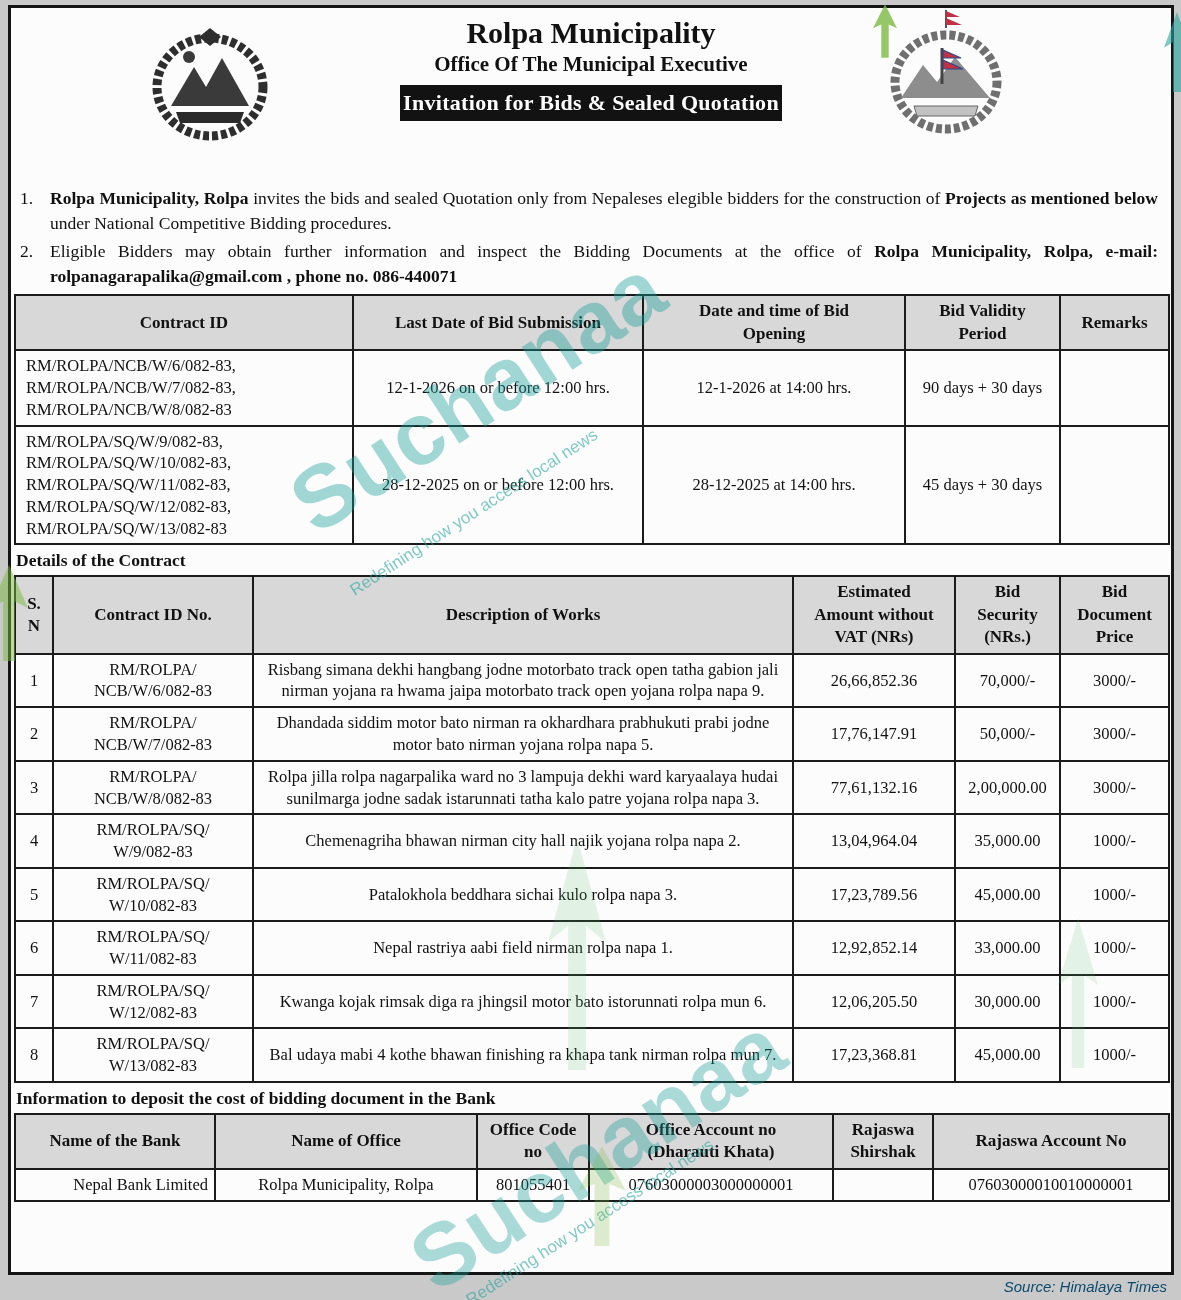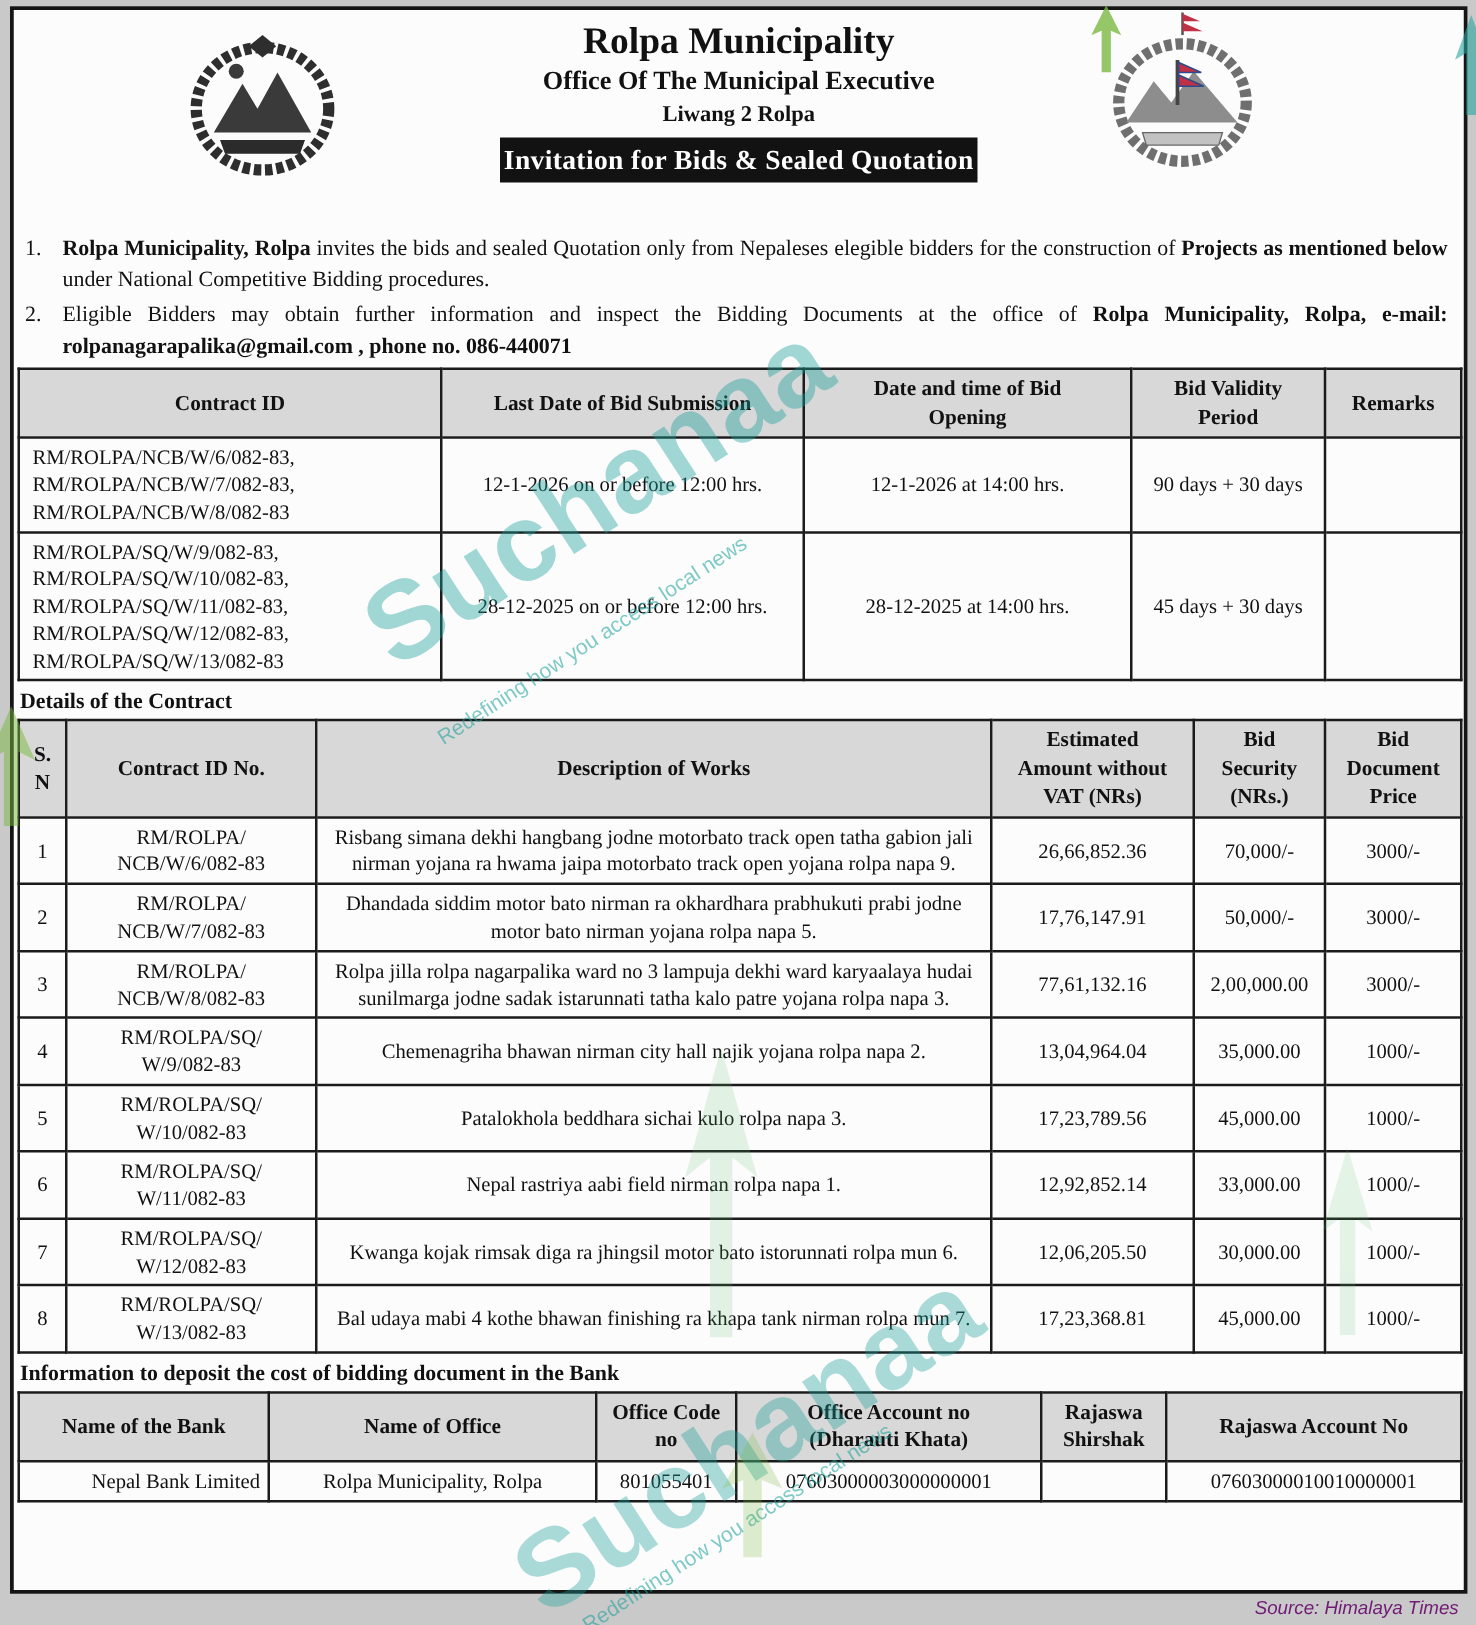--- a/index.html
+++ b/index.html
@@ -64,21 +64,21 @@
   .ids div { text-align: left; padding-left: 4px; }
   .blk { display: block; }
 
   .section-label { font-size: 17.5px; font-weight: bold; margin: 3px 2px 2px; }
 
   .officer { text-align: right; font-size: 24px; font-weight: bold; padding: 6px 10px 4px; }
 
   .source {
     position: absolute; right: 14px; top: 1278px;
     font-family: "Liberation Sans", sans-serif;
-    font-style: italic; font-size: 15px; color: #701a75;
+    font-style: italic; font-size: 15px; color: #0c4a6e;
   }
 
   
   .wm {
     position: absolute; z-index: 5; pointer-events: none;
     font-family: "Liberation Sans", sans-serif;
     font-weight: bold; color: #18a09b;
     transform-origin: 0 50%;
     white-space: nowrap;
   }
@@ -107,21 +107,20 @@
           <ellipse cx="61" cy="63" rx="53" ry="49" fill="none" stroke="#2e2e2e" stroke-width="9" stroke-dasharray="6 3"></ellipse>
           <path d="M61 4 l11 9 -11 9 -11 -9 z" fill="#2e2e2e"></path>
           <path d="M22 82 L45 43 L57 63 L73 34 L100 82 Z" fill="#3a3a3a"></path>
           <circle cx="40" cy="33" r="6" fill="#3a3a3a"></circle>
           <path d="M27 88 h68 l-4 11 h-60 z" fill="#2b2b2b"></path>
         </svg>
       </div>
       <div class="head-center">
         <h1 class="head-title">Rolpa Municipality</h1>
         <div class="head-sub">Office Of The Municipal Executive</div>
-        <div class="head-addr">Liwang 2 Rolpa</div>
         <div><span class="banner">Invitation for Bids &amp; Sealed Quotation</span></div>
       </div>
       <div class="logo logo-right">
         <svg width="124" height="132" viewBox="0 0 124 132">
           <path d="M62 2 v18" stroke="#555" stroke-width="2"></path>
           <path d="M62 3 l14 6 h-14 z M62 10 l16 7 h-16 z" fill="#c13145"></path>
           <ellipse cx="62" cy="74" rx="51" ry="47" fill="none" stroke="#6f6f6f" stroke-width="9" stroke-dasharray="6 3"></ellipse>
           <path d="M17 90 L39 57 L53 74 L71 49 L106 90 Z" fill="#8d8d8d"></path>
           <path d="M58 40 v36" stroke="#444" stroke-width="3"></path>
           <path d="M59 42 l18 8 h-18 z M59 52 l20 9 h-20 z" fill="#c13145" stroke="#2d4a8a" stroke-width="1.2"></path>

